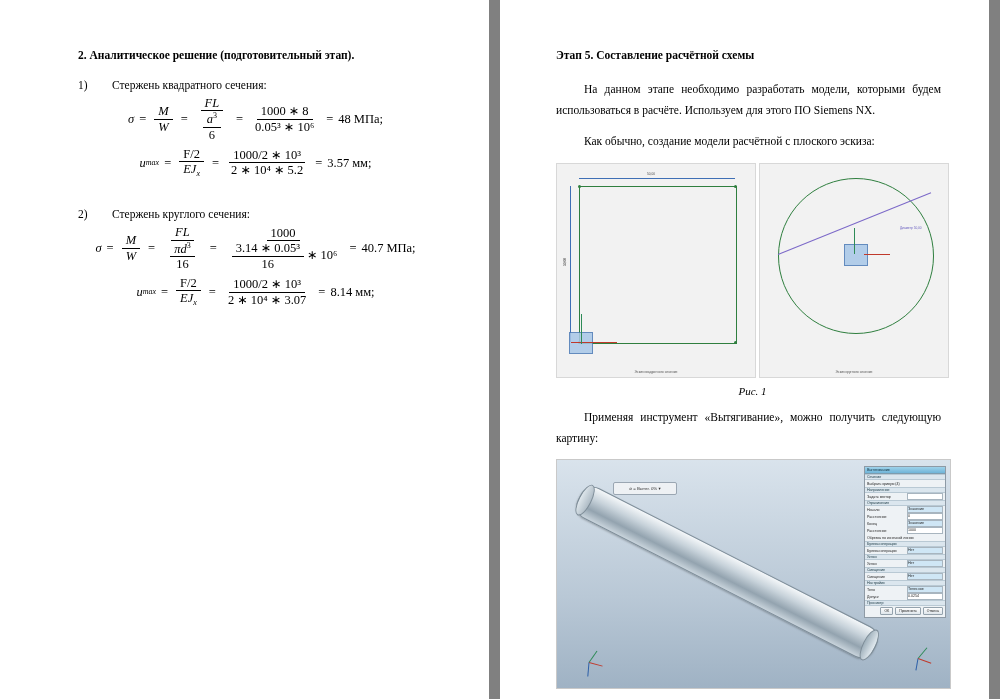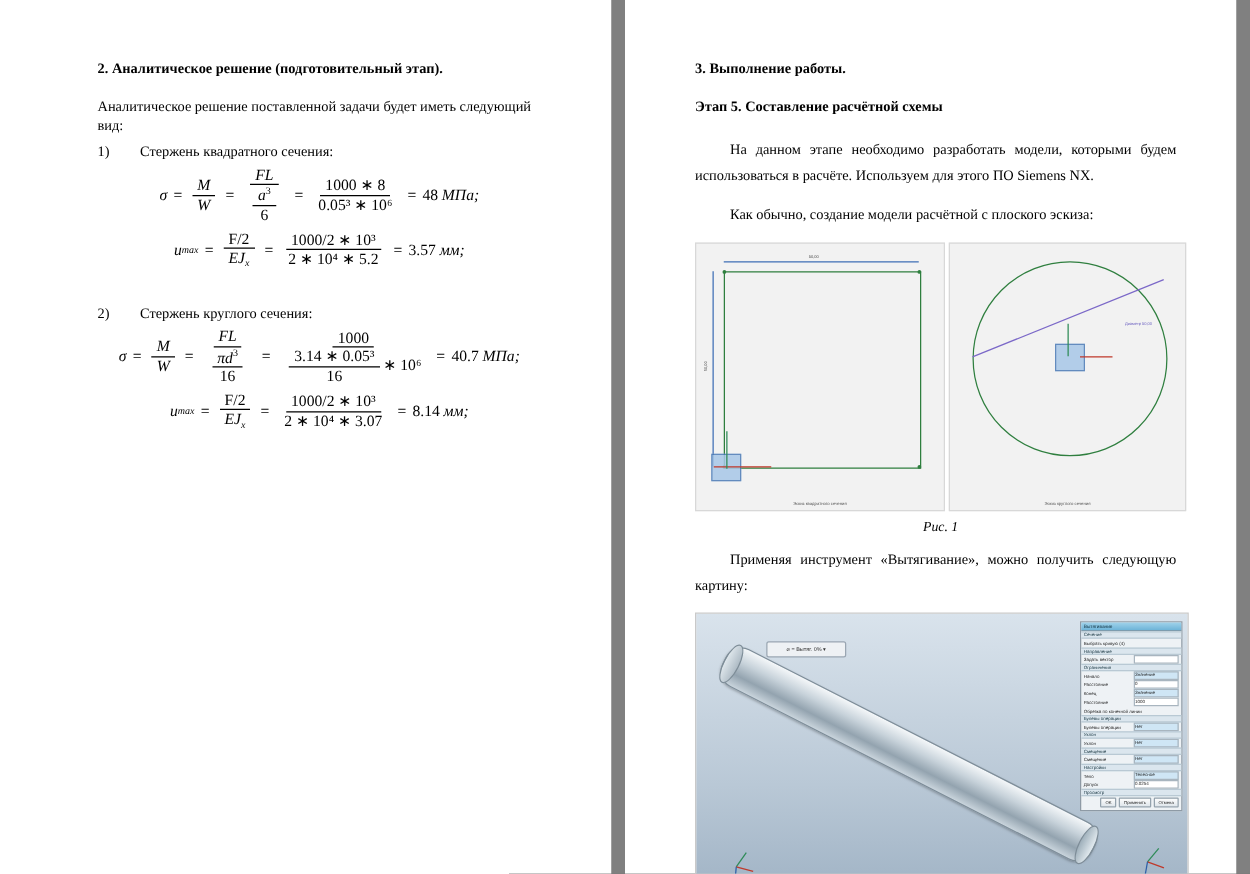--- a/index.html
+++ b/index.html
@@ -113,21 +113,20 @@
     padding: 0 4px 1px 4px;
     border-bottom: 1px solid #000;
     white-space: nowrap;
   }
   .frac .den {
     padding: 1px 4px 0 4px;
     white-space: nowrap;
   }
   .unit {
     margin-left: 3px;
-    font-style: italic;
   }
   .spacer-md { height: 26px; }
 
   
   .fig-row {
     display: flex;
     gap: 3px;
     margin: 8px 0 0 0;
   }
   .fig-sketch {
@@ -370,21 +369,20 @@
 </style>
 </head>
 <body>
 
 <div class="workspace">
 
   <div class="page page-left">
     <div class="page-inner-left">
       <h3 class="heading">2. Аналитическое решение (подготовительный этап).</h3>
 
-      <p class="para">Аналитическое решение поставленной задачи будет иметь следующий вид:</p>
 
       <div class="list-row">
         <span class="list-num">1)</span>
         <span class="list-text">Стержень квадратного сечения:</span>
       </div>
 
       <div class="math-block">
         <span class="mrow">
           <span class="mi">σ</span>
           <span class="op">=</span>
@@ -491,21 +489,20 @@
           <span class="op">=</span>
           <span>8.14</span>
           <span class="unit">мм;</span>
         </span>
       </div>
     </div>
   </div>
 
   <div class="page page-right">
     <div class="page-inner-right">
-      <h3 class="heading">3. Выполнение работы.</h3>
       <h3 class="heading">Этап 5. Составление расчётной схемы</h3>
 
       <p class="para-just">На данном этапе необходимо разработать модели, которыми будем использоваться в расчёте. Используем для этого ПО Siemens NX.</p>
       <p class="para-just">Как обычно, создание модели расчётной с плоского эскиза:</p>
 
       <div class="fig-row">
 
         <div class="fig-sketch fig-sq">
           <div class="sq-dim-top"></div>
           <div class="tiny-label" style="left:90px; top:8px;">50,00</div>

